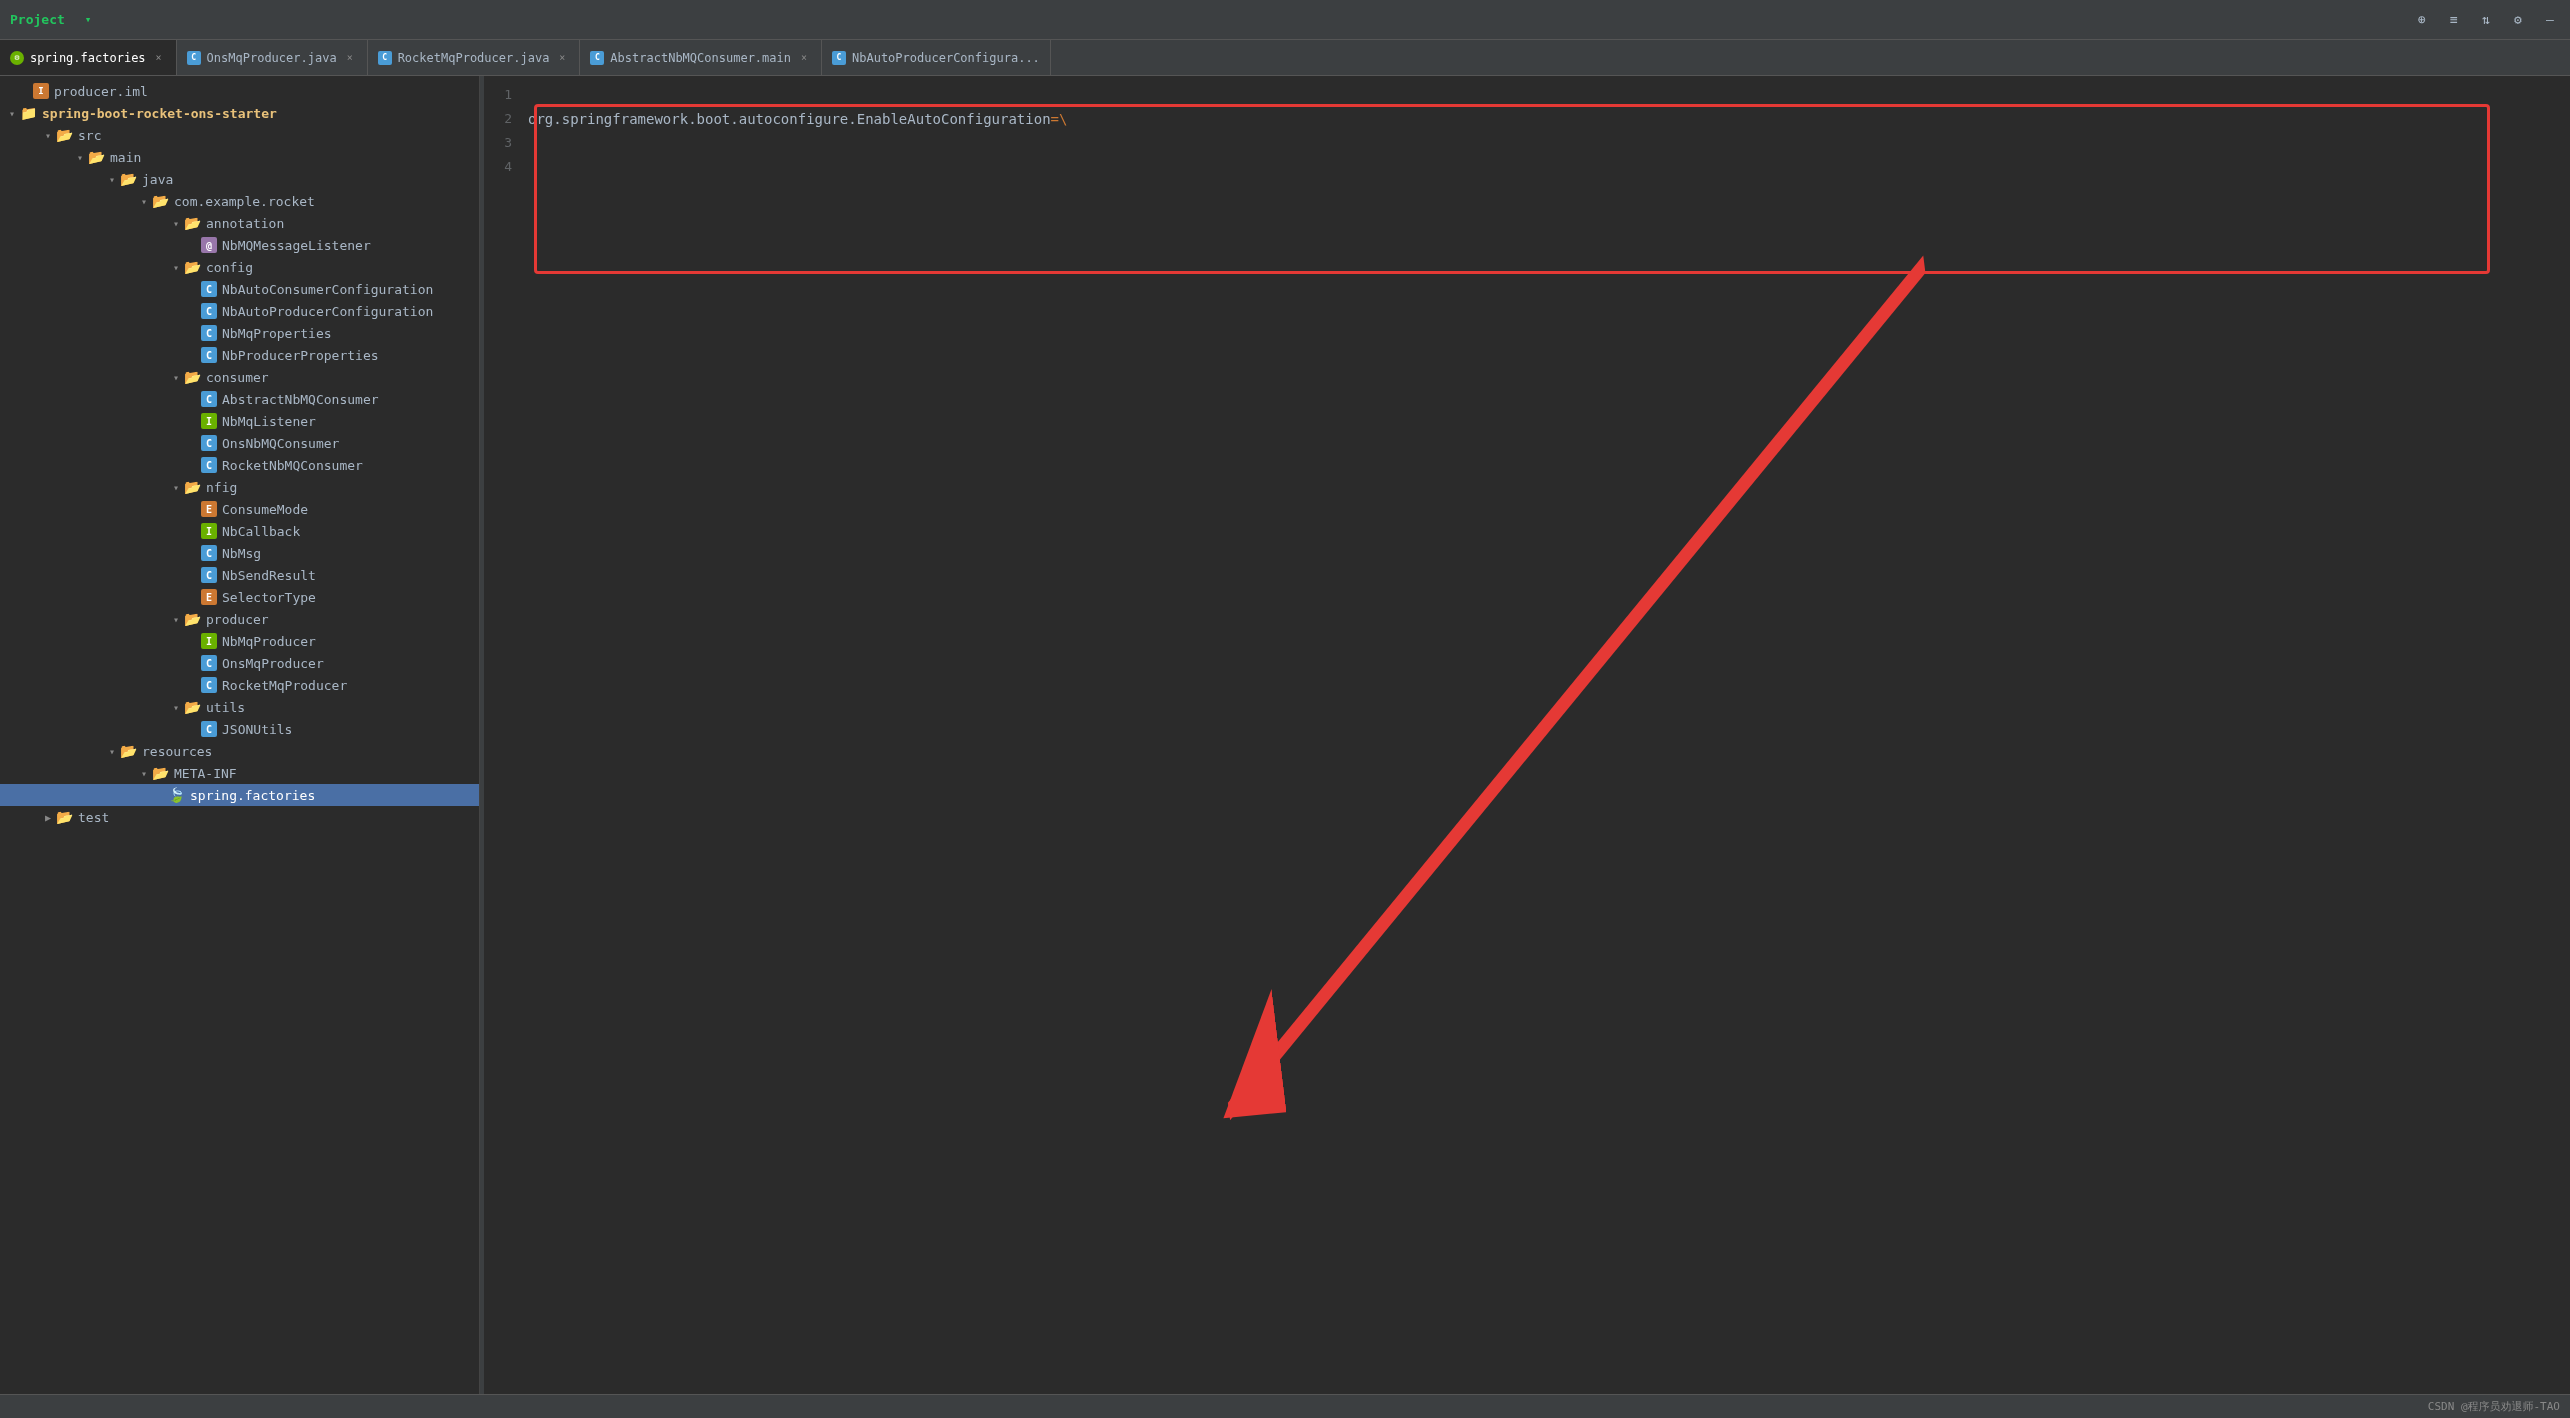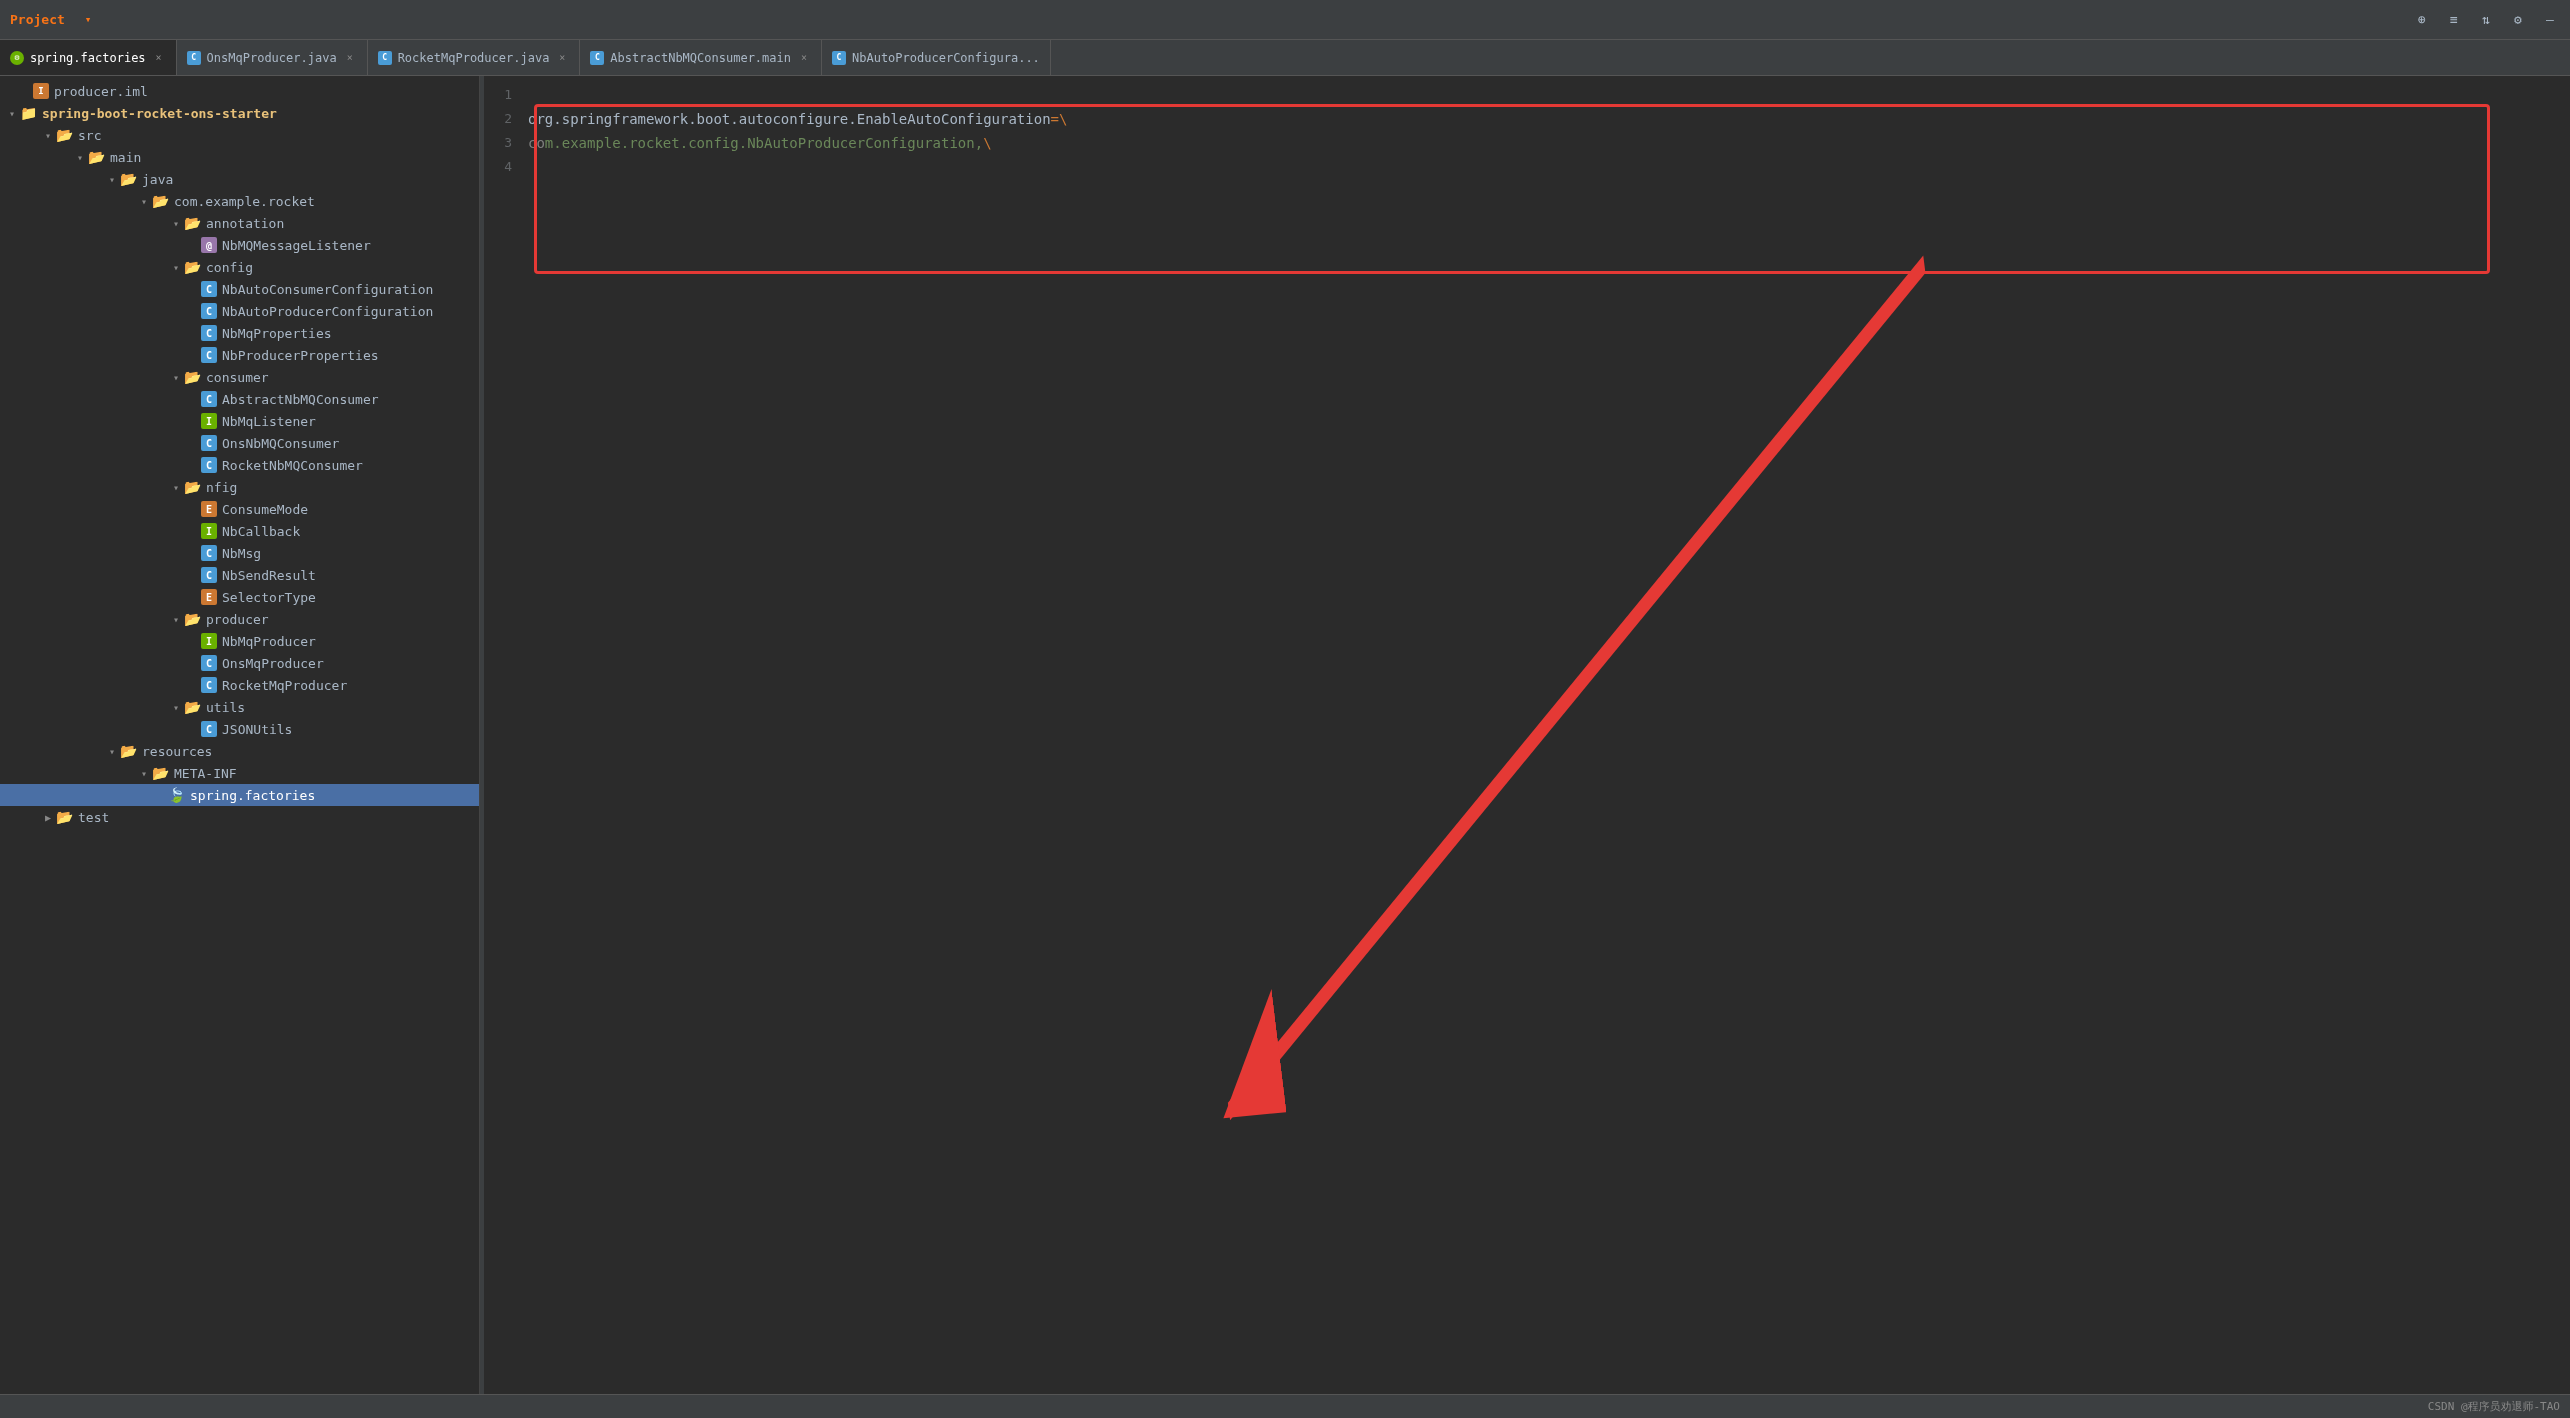--- a/index.html
+++ b/index.html
@@ -22,21 +22,21 @@
       background: #3c3f41;
       height: 40px;
       padding: 0 10px;
       border-bottom: 1px solid #555;
       flex-shrink: 0;
     }
     .top-bar-left {
       display: flex;
       align-items: center;
       gap: 20px;
-      color: #f97316;
+      color: #22c55e;
       font-size: 13px;
     }
     .top-bar-right {
       margin-left: auto;
       display: flex;
       gap: 12px;
       color: #a9b7c6;
     }
     .top-bar-icon {
       width: 20px;
@@ -665,23 +665,20 @@
 
       <div class="code-line">
         <span class="line-num">2</span>
         <span class="line-content">
           <span class="text-key">org.springframework.boot.autoconfigure.EnableAutoConfiguration</span><span class="text-backslash">=\</span>
         </span>
       </div>
 
       <div class="code-line">
         <span class="line-num">3</span>
-        <span class="line-content">
-          <span style="color:#808080;">co</span><span class="text-value">m.example.rocket.config.NbAutoProducerConfiguration,</span><span class="text-backslash">\</span>
-        </span>
       </div>
 
       <div class="code-line">
         <span class="line-num">4</span>
       </div>
 
       <svg class="arrow-overlay" viewBox="0 0 2100 420" preserveAspectRatio="none" style="position:absolute; top:0; left:0; width:100%; height:100%; pointer-events:none; z-index:30;">
         <defs>
           <marker id="arrowhead" markerWidth="10" markerHeight="7" refX="9" refY="3.5" orient="auto">
             <polygon points="0 0, 10 3.5, 0 7" fill="#e53935"></polygon>

